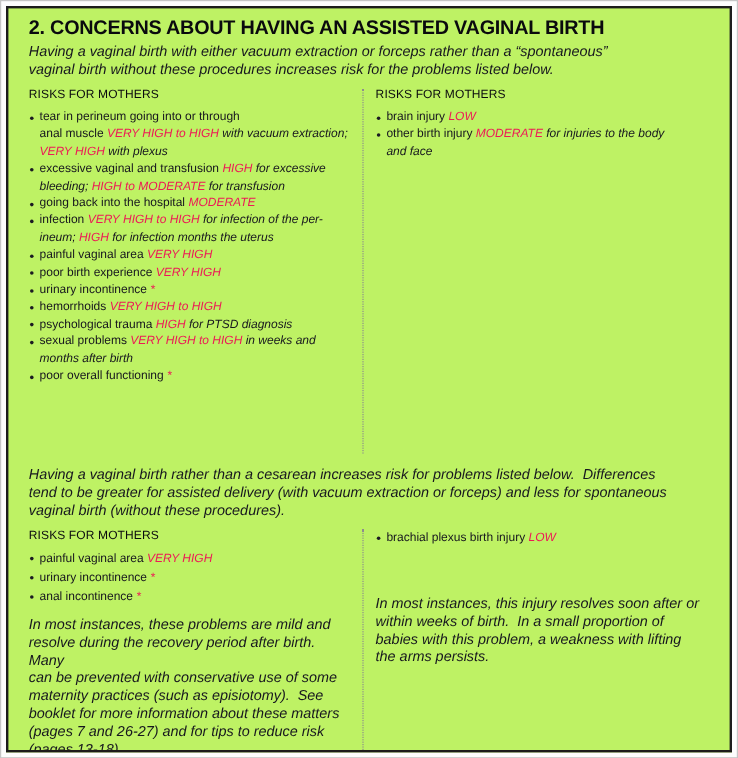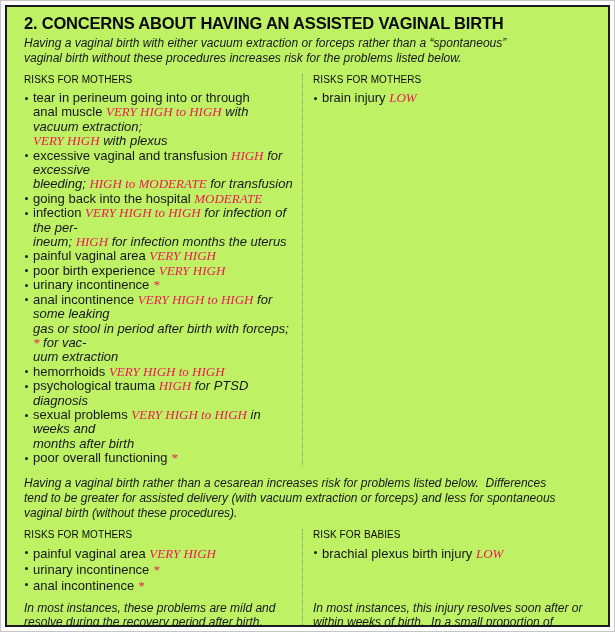--- a/index.html
+++ b/index.html
@@ -38,34 +38,34 @@
   .cols { display: flex; align-items: stretch; }
   .col-left  { width: 284px; padding: 0 8px 0 6px; }
   .divider   { width: 0; border-left: 1px dotted var(--divider, #8e8e8e); }
   .col-right { flex: 1; padding-left: 10px; }
   .col-header {
     font-size: 10px; font-weight: normal;
     letter-spacing: 0.1px;
     margin: 0 0 6px 0;
     color: var(--heading, #0a0a0e);
   }
-  ul.risk-list { list-style: none; font-size: 13px; line-height: 14.4px; }
+  ul.risk-list { list-style: none; font-size: 10px; line-height: 14.4px; }
   ul.risk-list li {
     position: relative; padding-left: 9px;
     white-space: pre-wrap;
   }
   ul.risk-list li::before {
     content: ""; position: absolute; left: 1px; top: 5.6px;
     width: 3px; height: 3px; border-radius: 50%;
     background: #1b1b22;
   }
   .loose ul.risk-list { line-height: 16px; }
   .seg-roman { font-style: normal; }
   .seg-em    { font-style: italic; }
-  .seg-risk  { font-style: italic; color: var(--pink, #ed1956); font-family: Liberation Serif, serif; }
+  .seg-risk  { font-style: italic; color: var(--pink, #ed1956); }
   .note {
     font-style: italic;
     font-size: 12px; line-height: 14.8px;
     white-space: pre-wrap;
     margin-top: 7px;
   }
   .note-right { margin-top: 39px; }
   #section-2 { margin-bottom: 10px; }
   #section-2 .cols { min-height: 304px; }
   #section-3 { flex: 1; display: flex; flex-direction: column; }
@@ -89,35 +89,34 @@
 anal muscle </span><span class="seg-risk">VERY HIGH to HIGH</span><span class="seg-em"> with vacuum extraction;
 </span><span class="seg-risk">VERY HIGH</span><span class="seg-em"> with plexus</span></li>
               <li><span class="seg-roman">excessive vaginal and transfusion </span><span class="seg-risk">HIGH</span><span class="seg-em"> for excessive
 bleeding; </span><span class="seg-risk">HIGH to MODERATE</span><span class="seg-em"> for transfusion</span></li>
               <li><span class="seg-roman">going back into the hospital </span><span class="seg-risk">MODERATE</span></li>
               <li><span class="seg-roman">infection </span><span class="seg-risk">VERY HIGH to HIGH</span><span class="seg-em"> for infection of the per-
 ineum; </span><span class="seg-risk">HIGH</span><span class="seg-em"> for infection months the uterus</span></li>
               <li><span class="seg-roman">painful vaginal area </span><span class="seg-risk">VERY HIGH</span></li>
               <li><span class="seg-roman">poor birth experience </span><span class="seg-risk">VERY HIGH</span></li>
               <li><span class="seg-roman">urinary incontinence </span><span class="seg-risk">*</span></li>
-              <li><span class="seg-roman">anal incontinence </span><span class="seg-risk">VERY HIGH to HIGH</span><span class="seg-em"> for some leaking
-gas or stool in period after birth with forceps; </span><span class="seg-risk">*</span><span class="seg-em"> for vac-
-uum extraction</span></li>
               <li><span class="seg-roman">hemorrhoids </span><span class="seg-risk">VERY HIGH to HIGH</span></li>
               <li><span class="seg-roman">psychological trauma </span><span class="seg-risk">HIGH</span><span class="seg-em"> for PTSD diagnosis</span></li>
               <li><span class="seg-roman">sexual problems </span><span class="seg-risk">VERY HIGH to HIGH</span><span class="seg-em"> in weeks and
 months after birth</span></li>
               <li><span class="seg-roman">poor overall functioning </span><span class="seg-risk">*</span></li>
             </ul>
         </div>
         <div class="divider"></div>
         <div class="col-right">
           <h2 class="col-header">RISKS FOR MOTHERS</h2>
           <ul class="risk-list">
               <li><span class="seg-roman">brain injury </span><span class="seg-risk">LOW</span></li>
+              <li><span class="seg-roman">other birth injury </span><span class="seg-risk">MODERATE</span><span class="seg-em"> for injuries to the body
+and face</span></li>
             </ul>
         </div>
       </div>
     </section>
 
     <section id="section-3" class="loose">
       <p class="subtitle">Having a vaginal birth rather than a cesarean increases risk for problems listed below.  Differences
 tend to be greater for assisted delivery (with vacuum extraction or forceps) and less for spontaneous
 vaginal birth (without these procedures).</p>
       <div class="cols">
@@ -131,21 +130,20 @@
           <p class="note">In most instances, these problems are mild and
 resolve during the recovery period after birth.  Many
 can be prevented with conservative use of some
 maternity practices (such as episiotomy).  See
 booklet for more information about these matters
 (pages 7 and 26-27) and for tips to reduce risk
 (pages 13-18).</p>
         </div>
         <div class="divider"></div>
         <div class="col-right">
-          <h2 class="col-header">RISK FOR BABIES</h2>
           <ul class="risk-list">
               <li><span class="seg-roman">brachial plexus birth injury </span><span class="seg-risk">LOW</span></li>
             </ul>
           <p class="note note-right">In most instances, this injury resolves soon after or
 within weeks of birth.  In a small proportion of
 babies with this problem, a weakness with lifting
 the arms persists.</p>
         </div>
       </div>
     </section>

